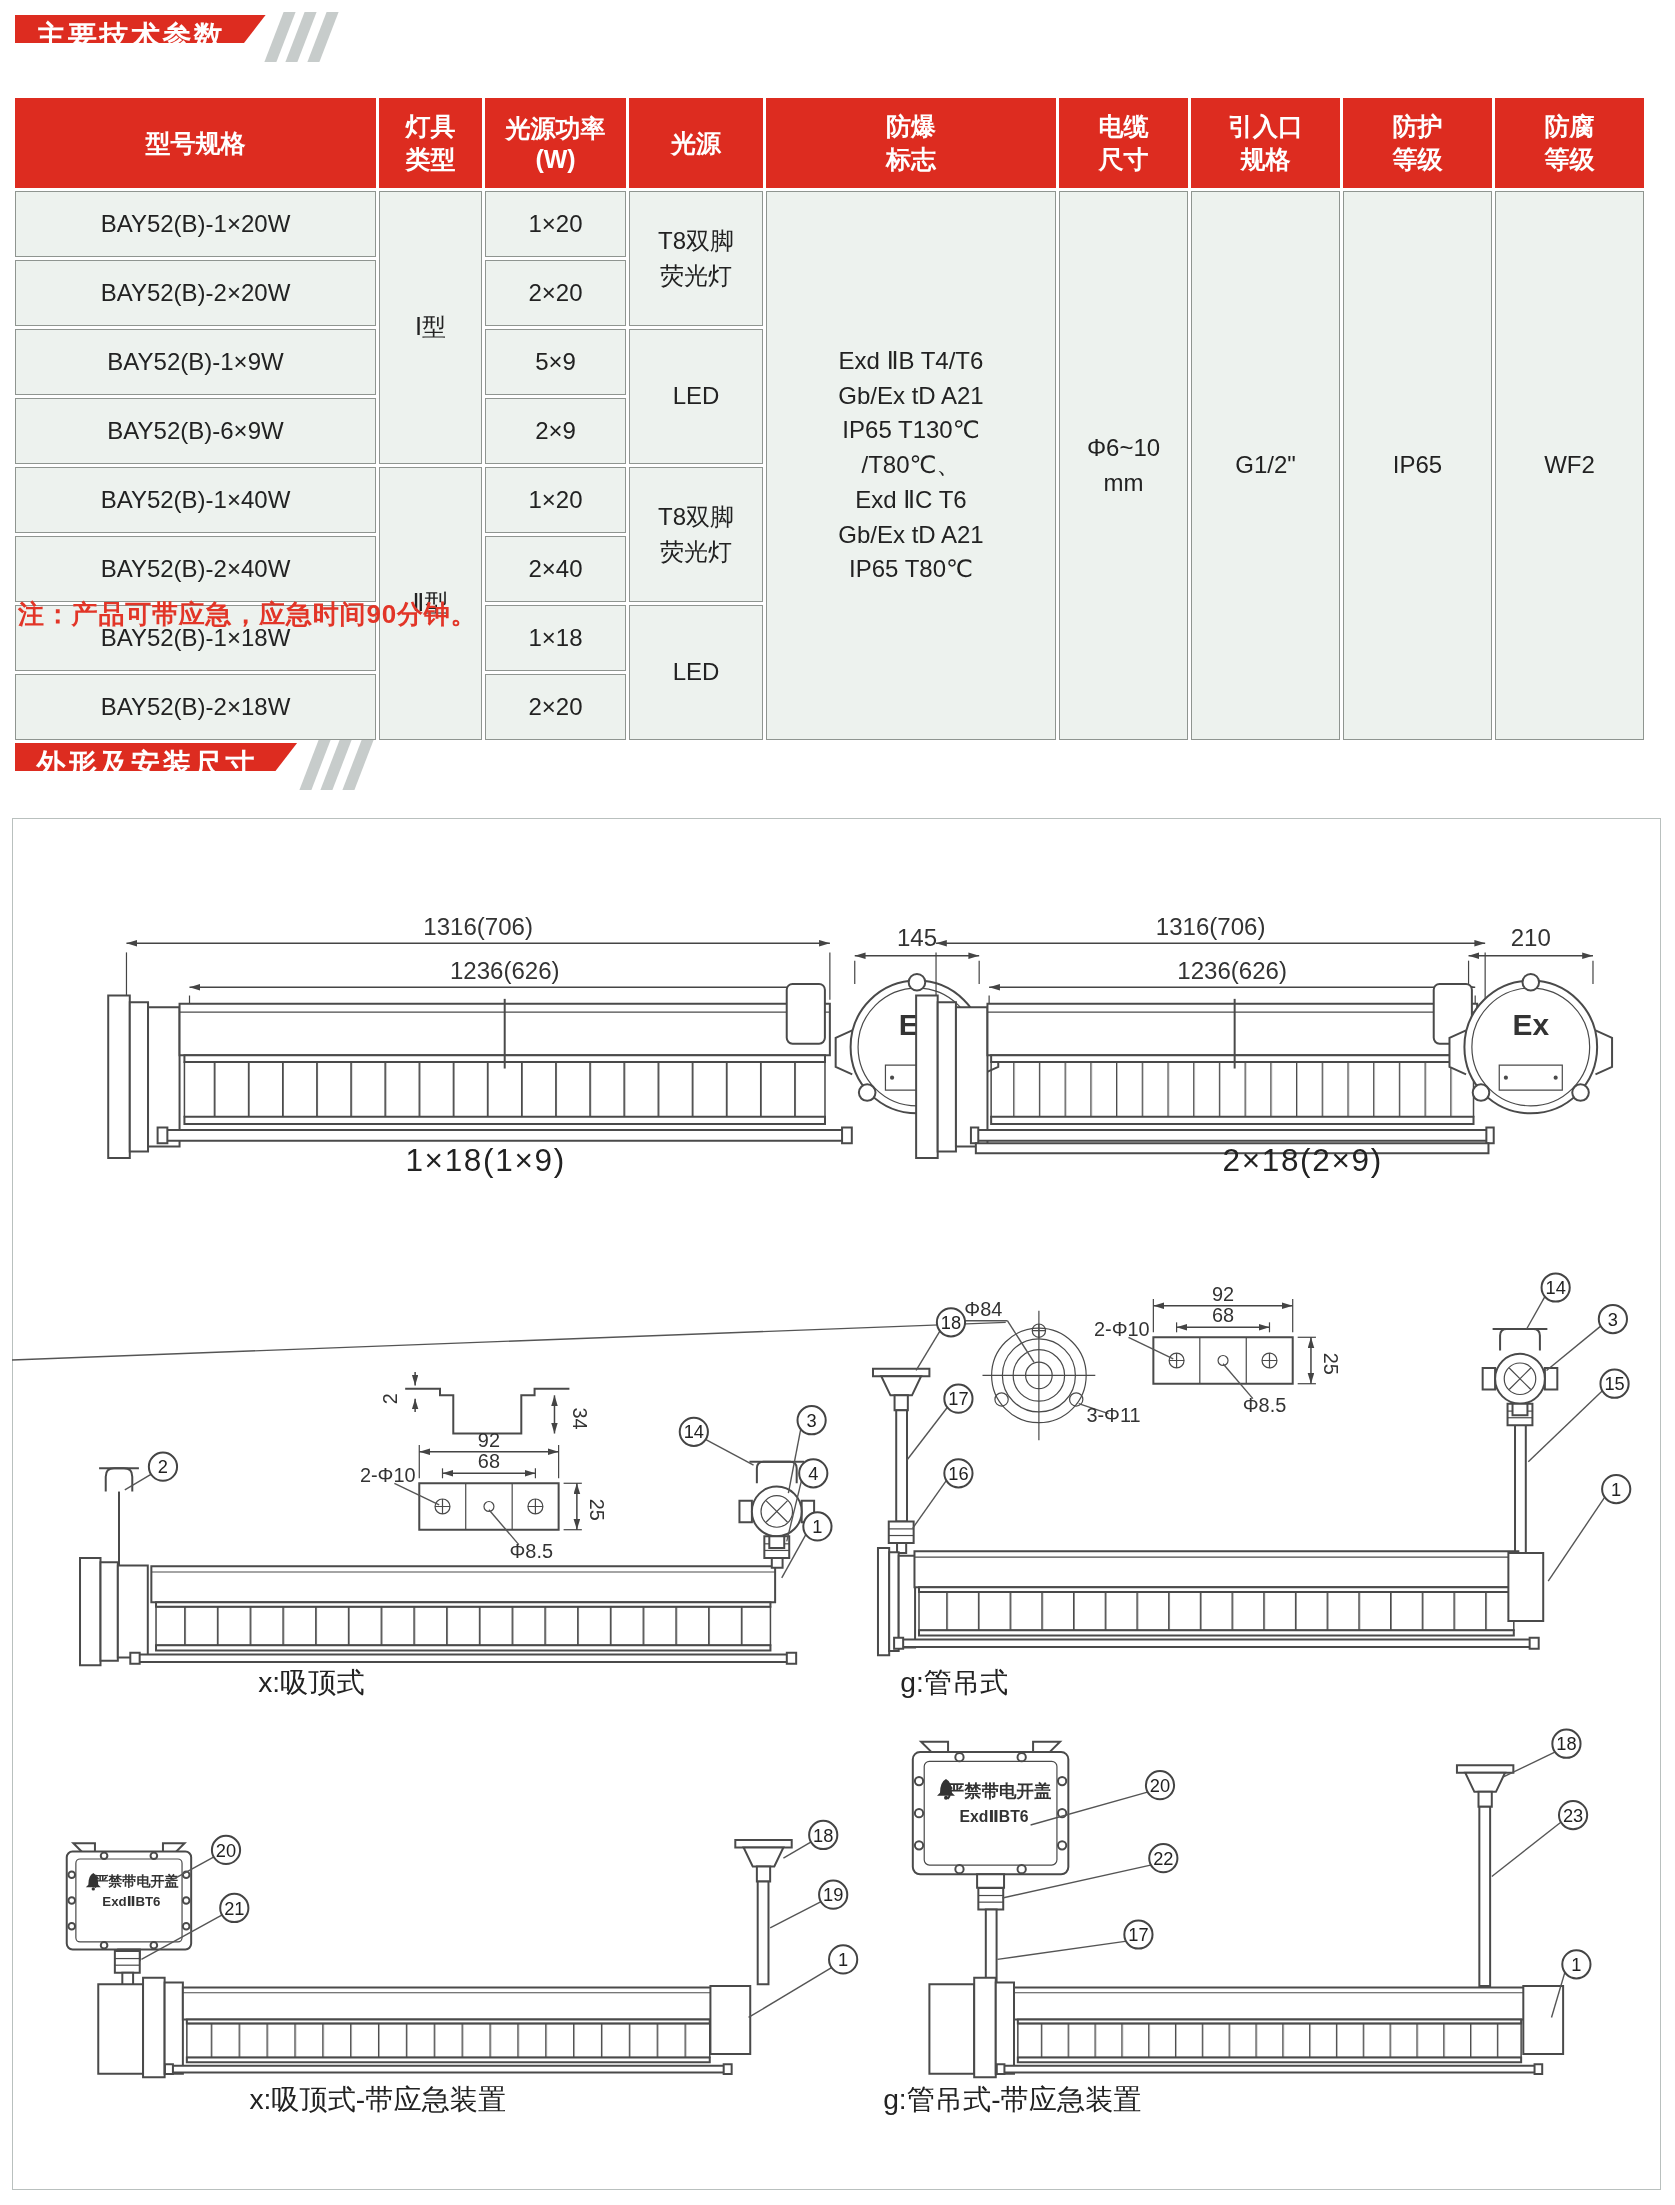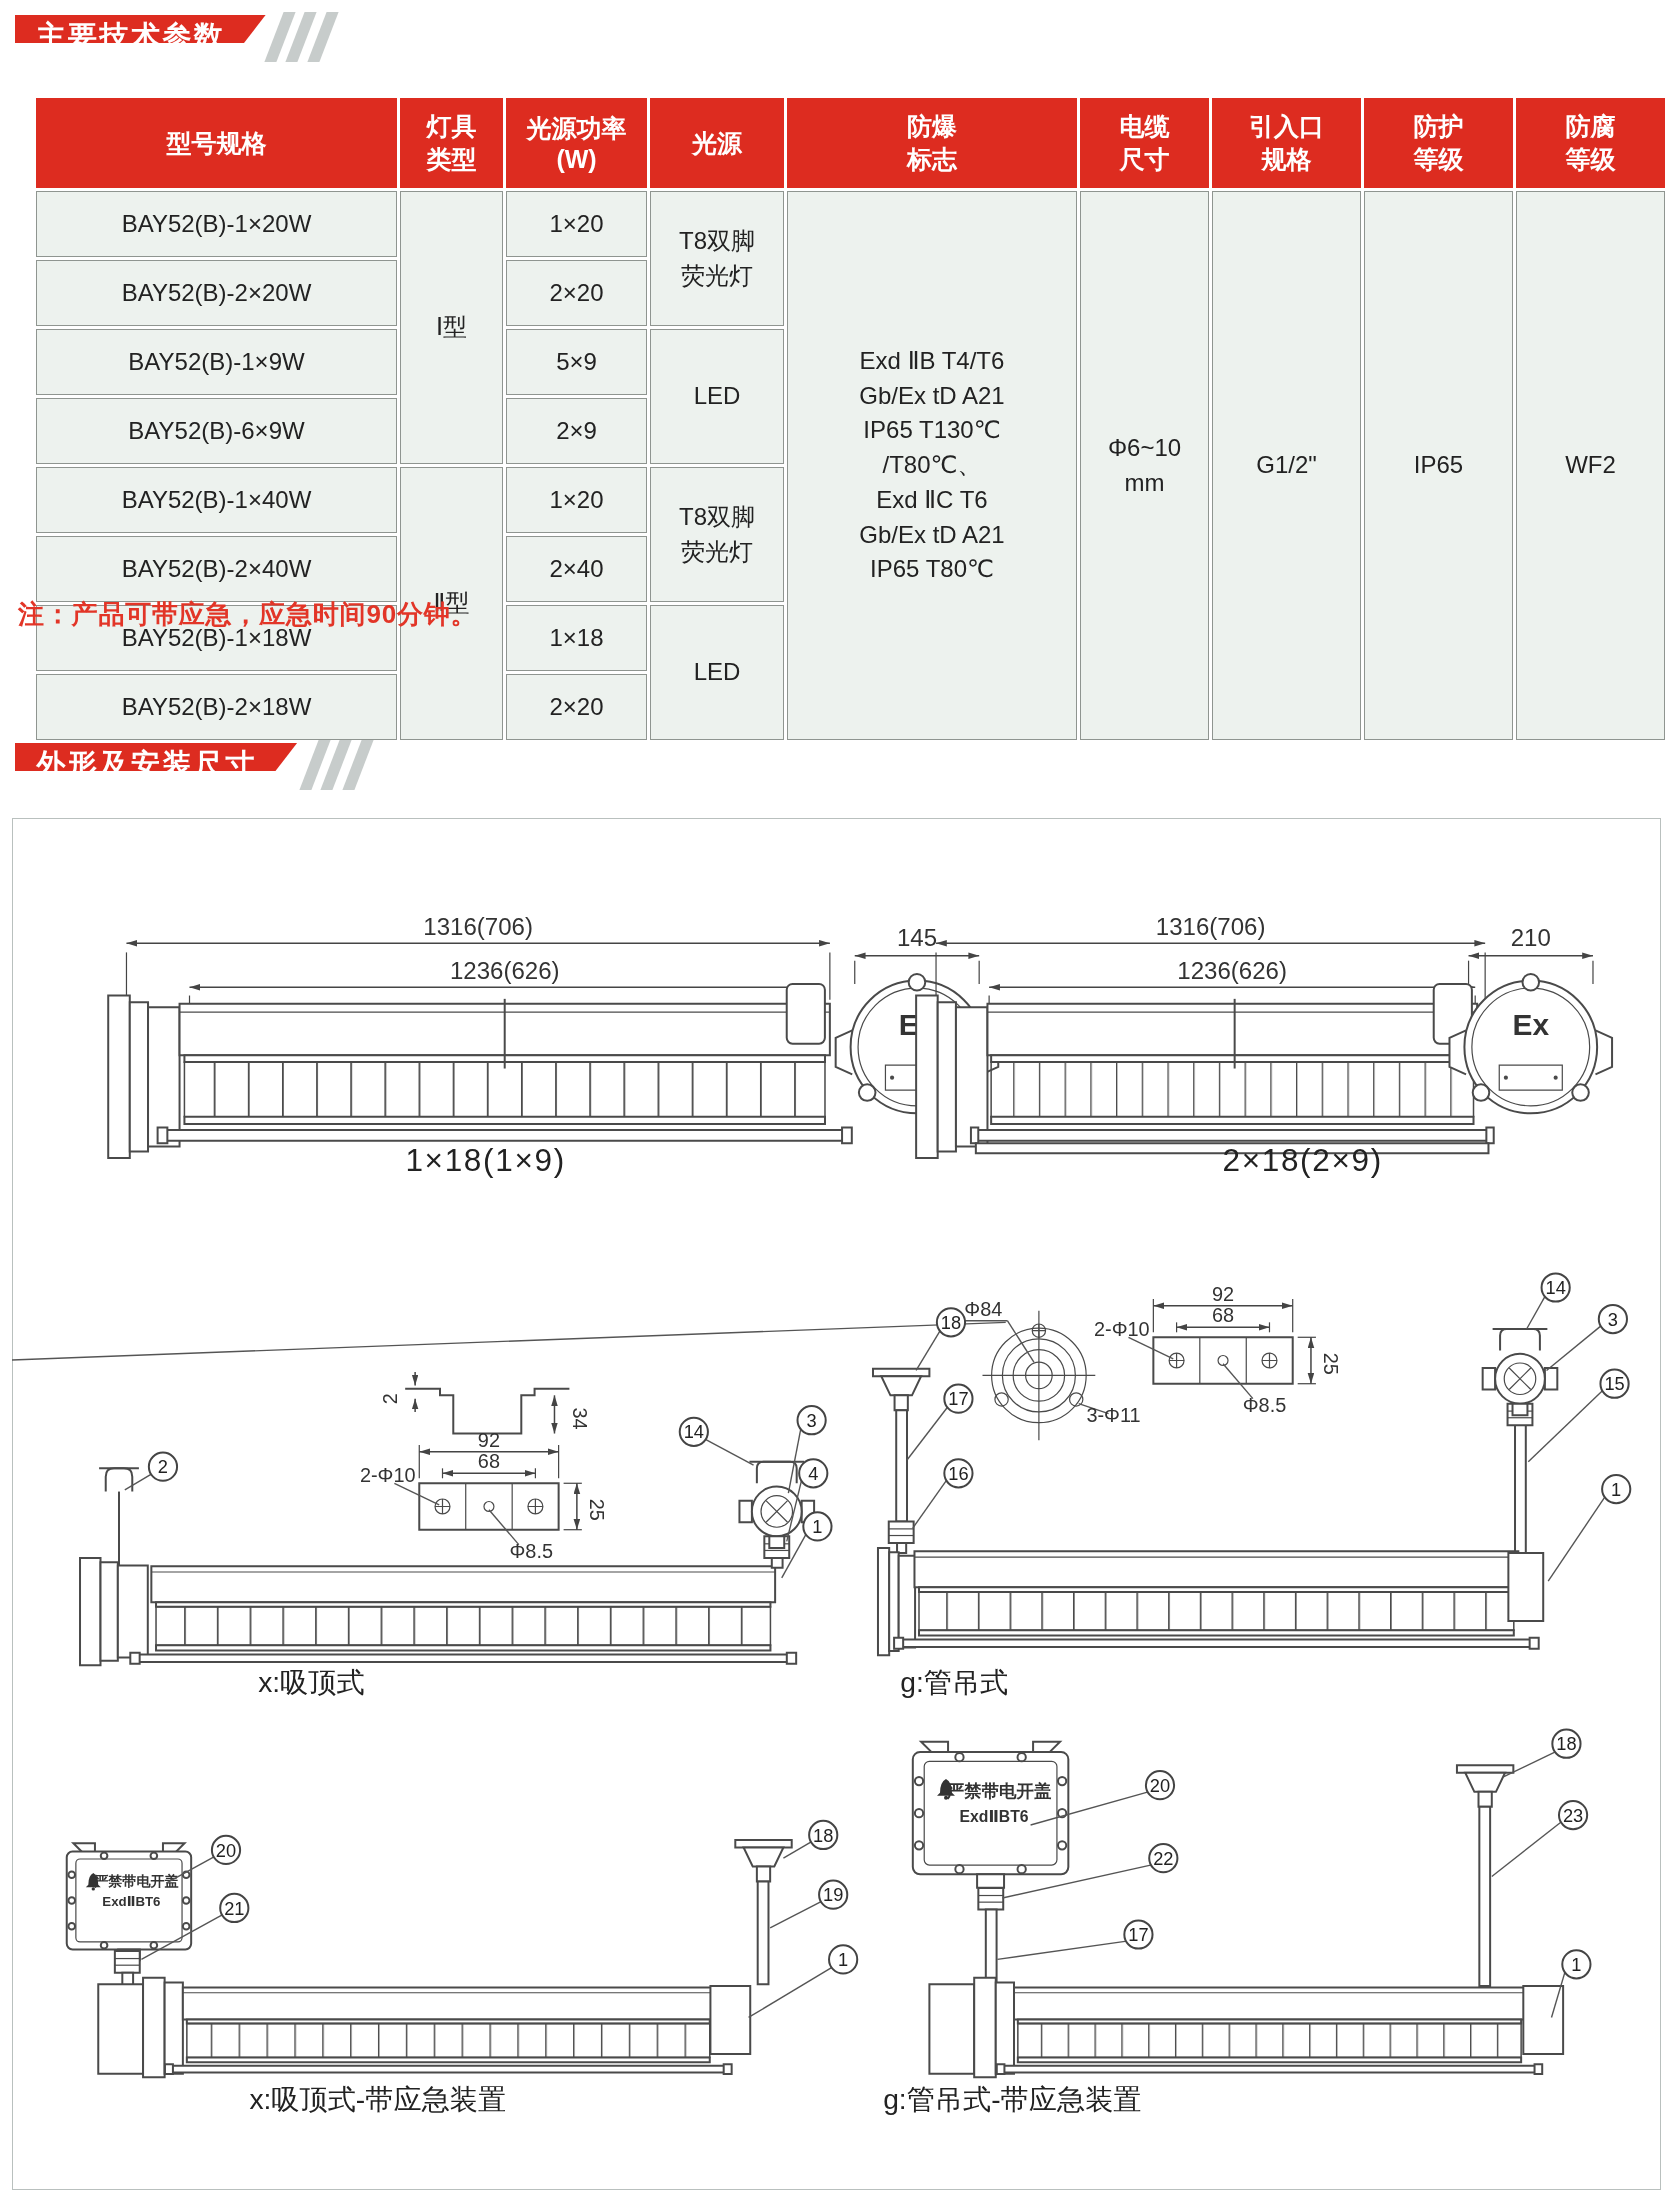--- a/index.html
+++ b/index.html
@@ -2,21 +2,21 @@
 <html style="font-size:13.3px"><head>
 <meta charset="utf-8">
 <style>
   html,body{margin:0;padding:0;background:#fff;}
   body{width:1675px;height:2205px;position:relative;font-family:"Liberation Sans","DejaVu Sans",sans-serif;}
   .banner{position:absolute;left:15px;height:28px;line-height:43px;background:#dd2c20;color:#fff;
           font-size:29px;font-weight:bold;padding:0 40px 0 21.6px;letter-spacing:2.5px;
           clip-path:polygon(0 0,100% 0,calc(100% - 21.6px) 100%,0 100%);}
   .stripes{position:absolute;display:flex;gap:9px;}
   .stripe{width:12.4px;height:50px;background:#c7cccb;transform:skewX(-21deg);}
-  table.spec{position:absolute;left:33px;top:95px;border-collapse:separate;border-spacing:3.3px;
+  table.spec{position:absolute;left:12px;top:95px;border-collapse:separate;border-spacing:3.3px;
              table-layout:fixed;background:#fff;}
   table.spec th{background:#dd2c20;color:#fff;font-size:25px;font-weight:bold;white-space:pre-line;
                 text-align:center;vertical-align:middle;height:90px;padding:0;}
   table.spec td{background:#edf2ee;border:0.8px solid #8f9590;font-size:24px;color:#222;text-align:center;
                 vertical-align:middle;height:48px;white-space:pre-line;line-height:1.45;padding:8px;}
   .note{position:absolute;left:18px;top:597px;color:#e23527;font-size:26px;font-weight:bold;letter-spacing:0.8px;}
   .frame{position:absolute;left:11.6px;top:818px;width:1649px;height:1372px;border:1.7px solid #b9c0be;background:#fff;box-sizing:border-box;}
   svg.draw{position:absolute;left:11.6px;top:818px;}
   svg.draw *{vector-effect:non-scaling-stroke;}
   .ln{stroke:#4a4a4a;stroke-width:2;fill:none;}

